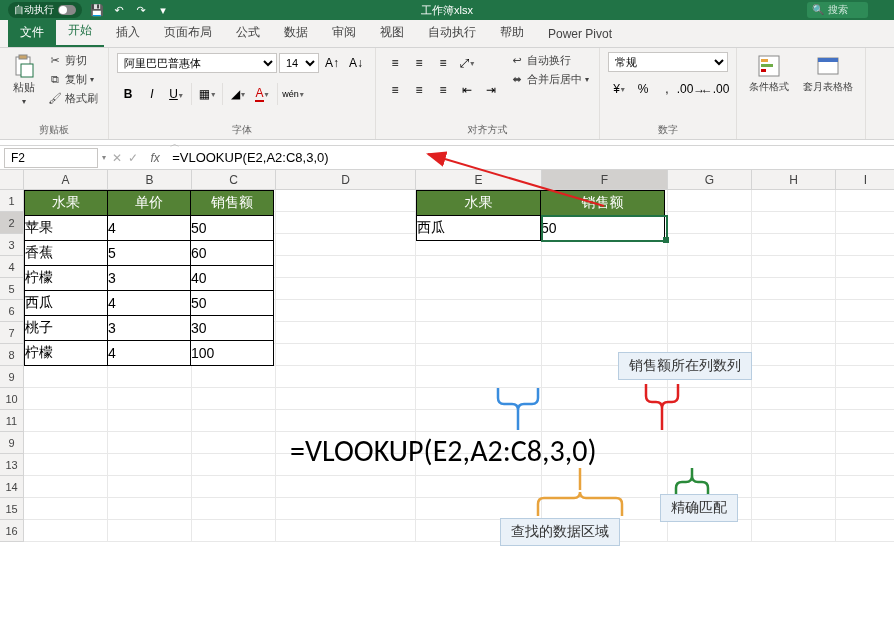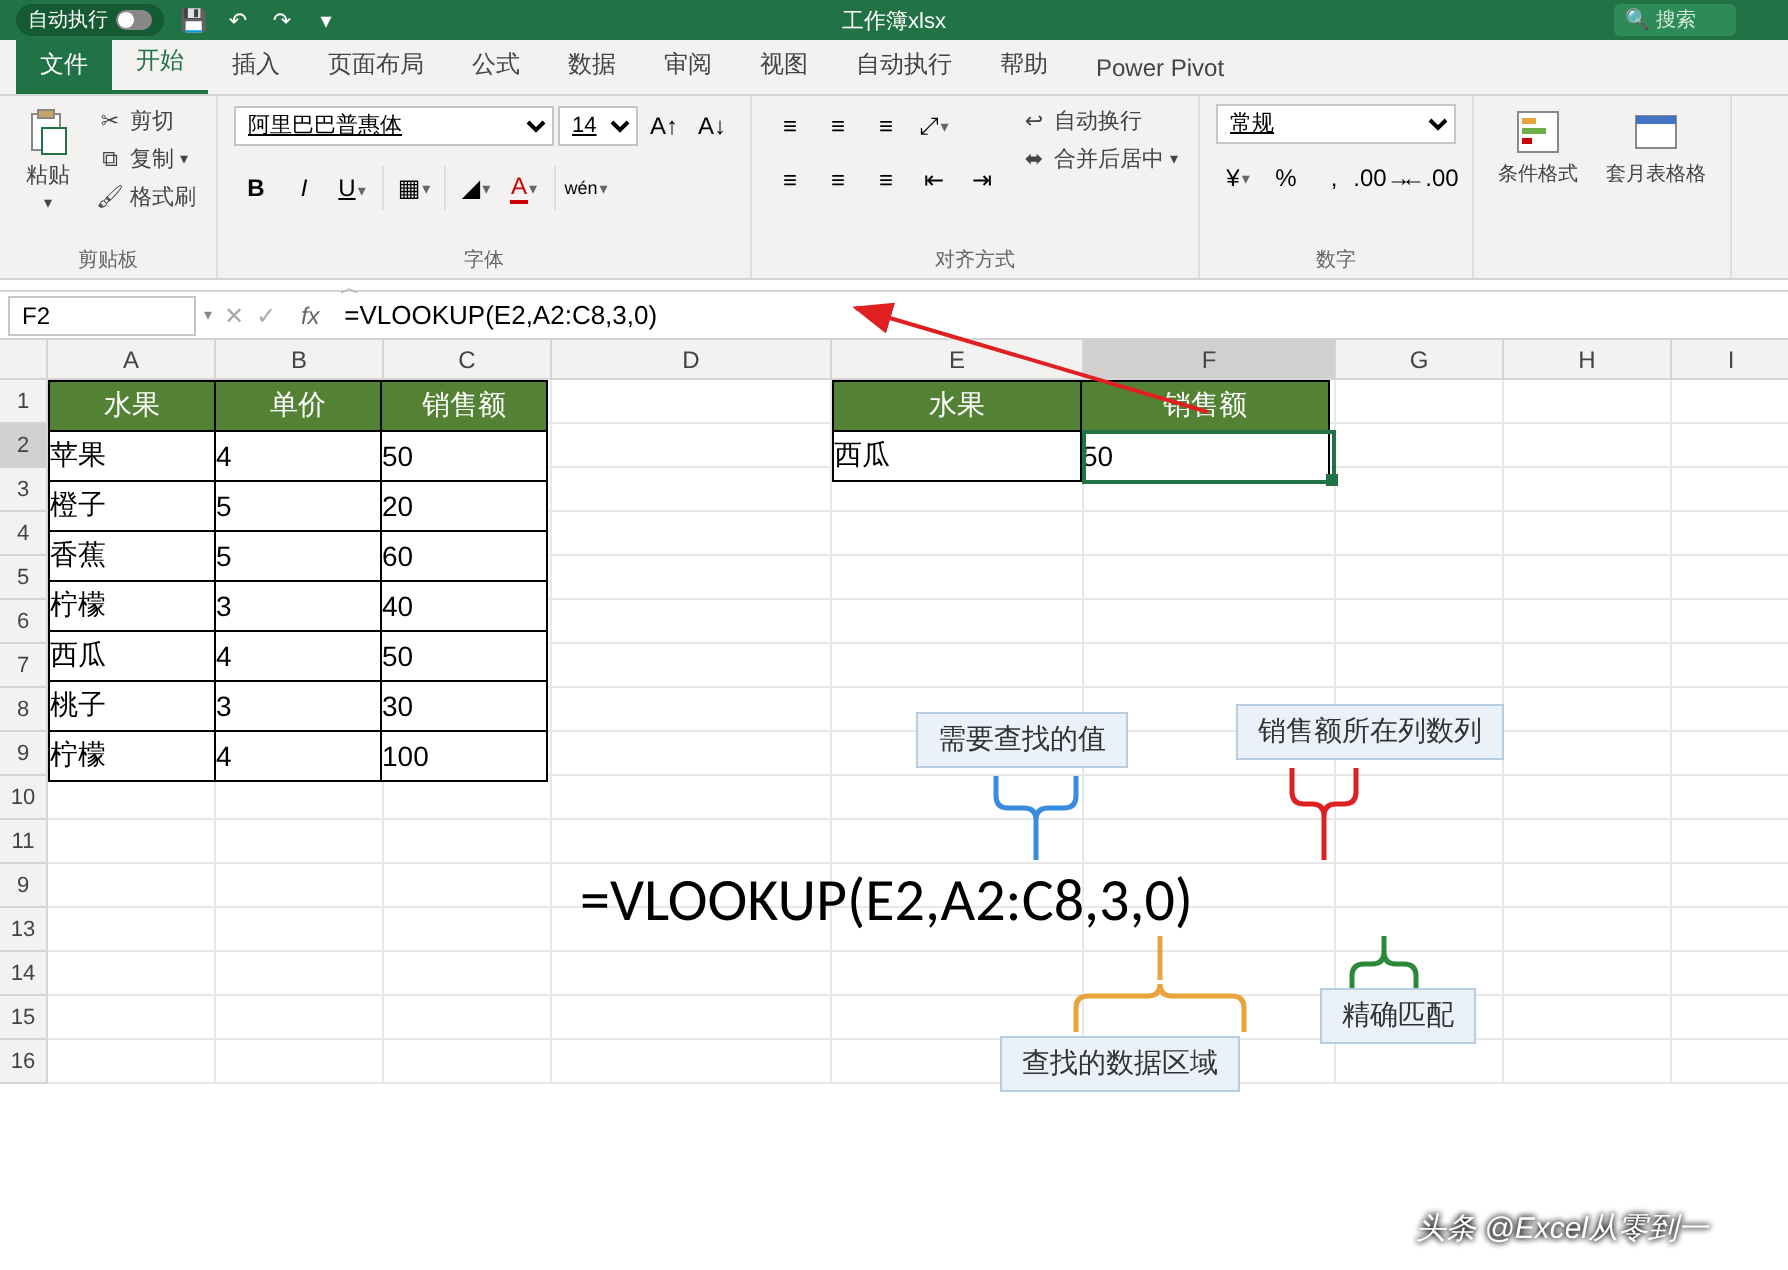--- a/index.html
+++ b/index.html
@@ -21,21 +21,21 @@
 
 .ribbon { height: 92px; background: #f3f2f1; display: flex; border-bottom: 1px solid #d4d4d4; font-size: 11px; color:#444; }
 .group { border-right: 1px solid #e1dfdd; padding: 4px 8px 2px; display: flex; flex-direction: column; justify-content: space-between; }
 .group-label { text-align: center; font-size: 10px; color: #666; padding-top:2px;}
 .group-body { display:flex; align-items:flex-start; gap:6px; flex:1;}
 .big-btn { display:flex; flex-direction:column; align-items:center; gap:2px; padding:2px 4px; cursor:pointer;}
 .big-btn .ico { width:24px; height:24px; }
 .stack { display:flex; flex-direction:column; gap:2px; }
 .stack .row-btn { display:flex; align-items:center; gap:3px; padding:1px 2px; cursor:pointer; font-size:11px;}
 .ico16 { width:14px; height:14px; display:inline-flex; align-items:center; justify-content:center;}
-.font-select { height:20px; font-size:11px; border:1px solid #c8c6c4; background:#fff; padding:0 2px;text-decoration:underline;}
+.font-select { height:20px; font-size:11px; border:1px solid #c8c6c4; background:#fff; padding:0 2px;}
 .font-row { display:flex; gap:2px; align-items:center; margin-bottom:3px;}
 .fmt-btn { width:22px; height:22px; border:none; background:transparent; cursor:pointer; font-size:12px; display:inline-flex; align-items:center; justify-content:center;}
 .dd-arrow::after{content:"▾"; font-size:8px; margin-left:1px; color:#666;}
 .sep { width:1px; background:#e1dfdd; margin:0 2px; align-self:stretch;}
 
 
 .formula-bar { height: 24px; display: flex; align-items: center; border-bottom: 1px solid #d4d4d4; font-size: 12px; }
 .name-box { width: 94px; border: 1px solid #c8c6c4; margin: 2px 4px; padding: 2px 6px; font-size: 12px; background:#fff;}
 .fx-btn { width: 22px; text-align: center; color: #666; cursor:pointer; font-style:italic;}
 .fx-icons { display:flex; gap:6px; padding:0 6px; color:#888;}
@@ -455,25 +455,20 @@
           <th>销售额</th>
         </tr>
     </tbody>
       <tbody id="t1body">
         <tr>
           <td>苹果</td>
           <td>4</td>
           <td>50</td>
         </tr>
         <tr>
-          <td>橙子</td>
-          <td>5</td>
-          <td>20</td>
-        </tr>
-        <tr>
           <td>香蕉</td>
           <td>5</td>
           <td>60</td>
         </tr>
         <tr>
           <td>柠檬</td>
           <td>3</td>
           <td>40</td>
         </tr>
         <tr>
@@ -513,21 +508,20 @@
     <defs>
         <marker id="ah" markerWidth="10" markerHeight="8" refX="9" refY="4" orient="auto">
           <path d="M0,0 L10,4 L0,8 Z" fill="#e02020"></path>
         </marker>
       </defs>
     <line x1="604" y1="60" x2="428" y2="8" stroke="#e02020" stroke-width="2" marker-end="url(#ah)"></line>
   </svg>
 
   <div class="anno anno-formula" style="left:290px; top:262px;">=VLOOKUP(E2,A2:C8,3,0)</div>
 
-  <div class="label-box" style="left:458px; top:186px;">需要查找的值</div>
   <div class="label-box" style="left:618px; top:182px;">销售额所在列数列</div>
   <div class="label-box" style="left:500px; top:348px;">查找的数据区域</div>
   <div class="label-box" style="left:660px; top:324px;">精确匹配</div>
 
   <svg class="brace" style="left:494px; top:218px;" width="50" height="44">
       <path d="M4 0 v10 q0 6 6 6 h8 q6 0 6 6 v0 q0 -6 6 -6 h8 q6 0 6 -6 v-10" fill="none" stroke="#3a8dde" stroke-width="2.5"></path>
       <line x1="24" y1="22" x2="24" y2="42" stroke="#3a8dde" stroke-width="2.5"></line>
     </svg>
   <svg class="brace" style="left:642px; top:214px;" width="40" height="48">
       <path d="M4 0 v12 q0 6 6 6 h4 q6 0 6 6 v0 q0 -6 6 -6 h4 q6 0 6 -6 v-12" fill="none" stroke="#e02020" stroke-width="2.5"></path>
@@ -535,14 +529,13 @@
     </svg>
   <svg class="brace" style="left:534px; top:298px;" width="100" height="50">
       <path d="M4 48 v-12 q0 -6 6 -6 h30 q6 0 6 -6 v0 q0 6 6 6 h30 q6 0 6 6 v12" fill="none" stroke="#e8a33d" stroke-width="2.5"></path>
       <line x1="46" y1="24" x2="46" y2="2" stroke="#e8a33d" stroke-width="2.5" transform="translate(0,-2)"></line>
     </svg>
   <svg class="brace" style="left:672px; top:298px;" width="40" height="28">
       <path d="M4 26 v-6 q0 -6 6 -6 h4 q6 0 6 -6 v0 q0 6 6 6 h4 q6 0 6 6 v6" fill="none" stroke="#2a8a3a" stroke-width="2.5"></path>
       <line x1="20" y1="8" x2="20" y2="0" stroke="#2a8a3a" stroke-width="2.5"></line>
     </svg>
 
-  <div class="wm">头条 @Excel从零到一</div>
 </div>
 
 </body></html>

